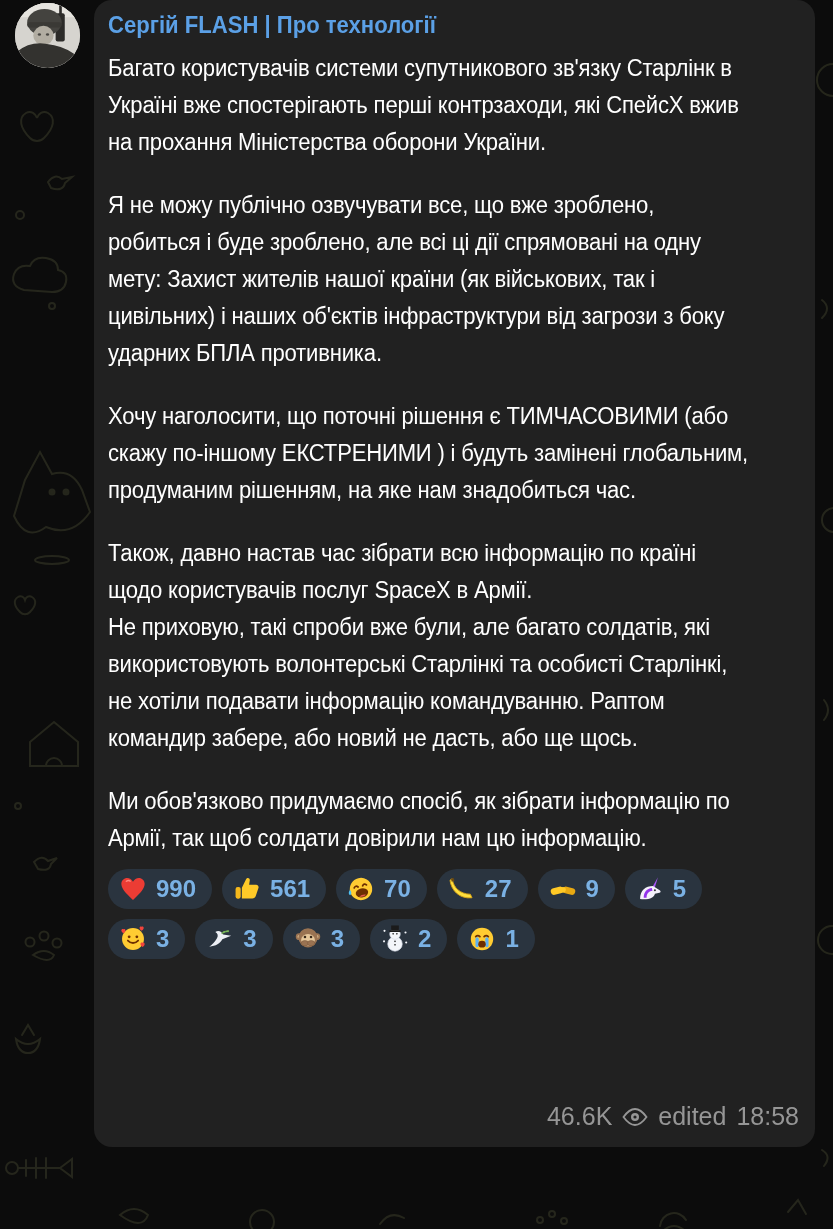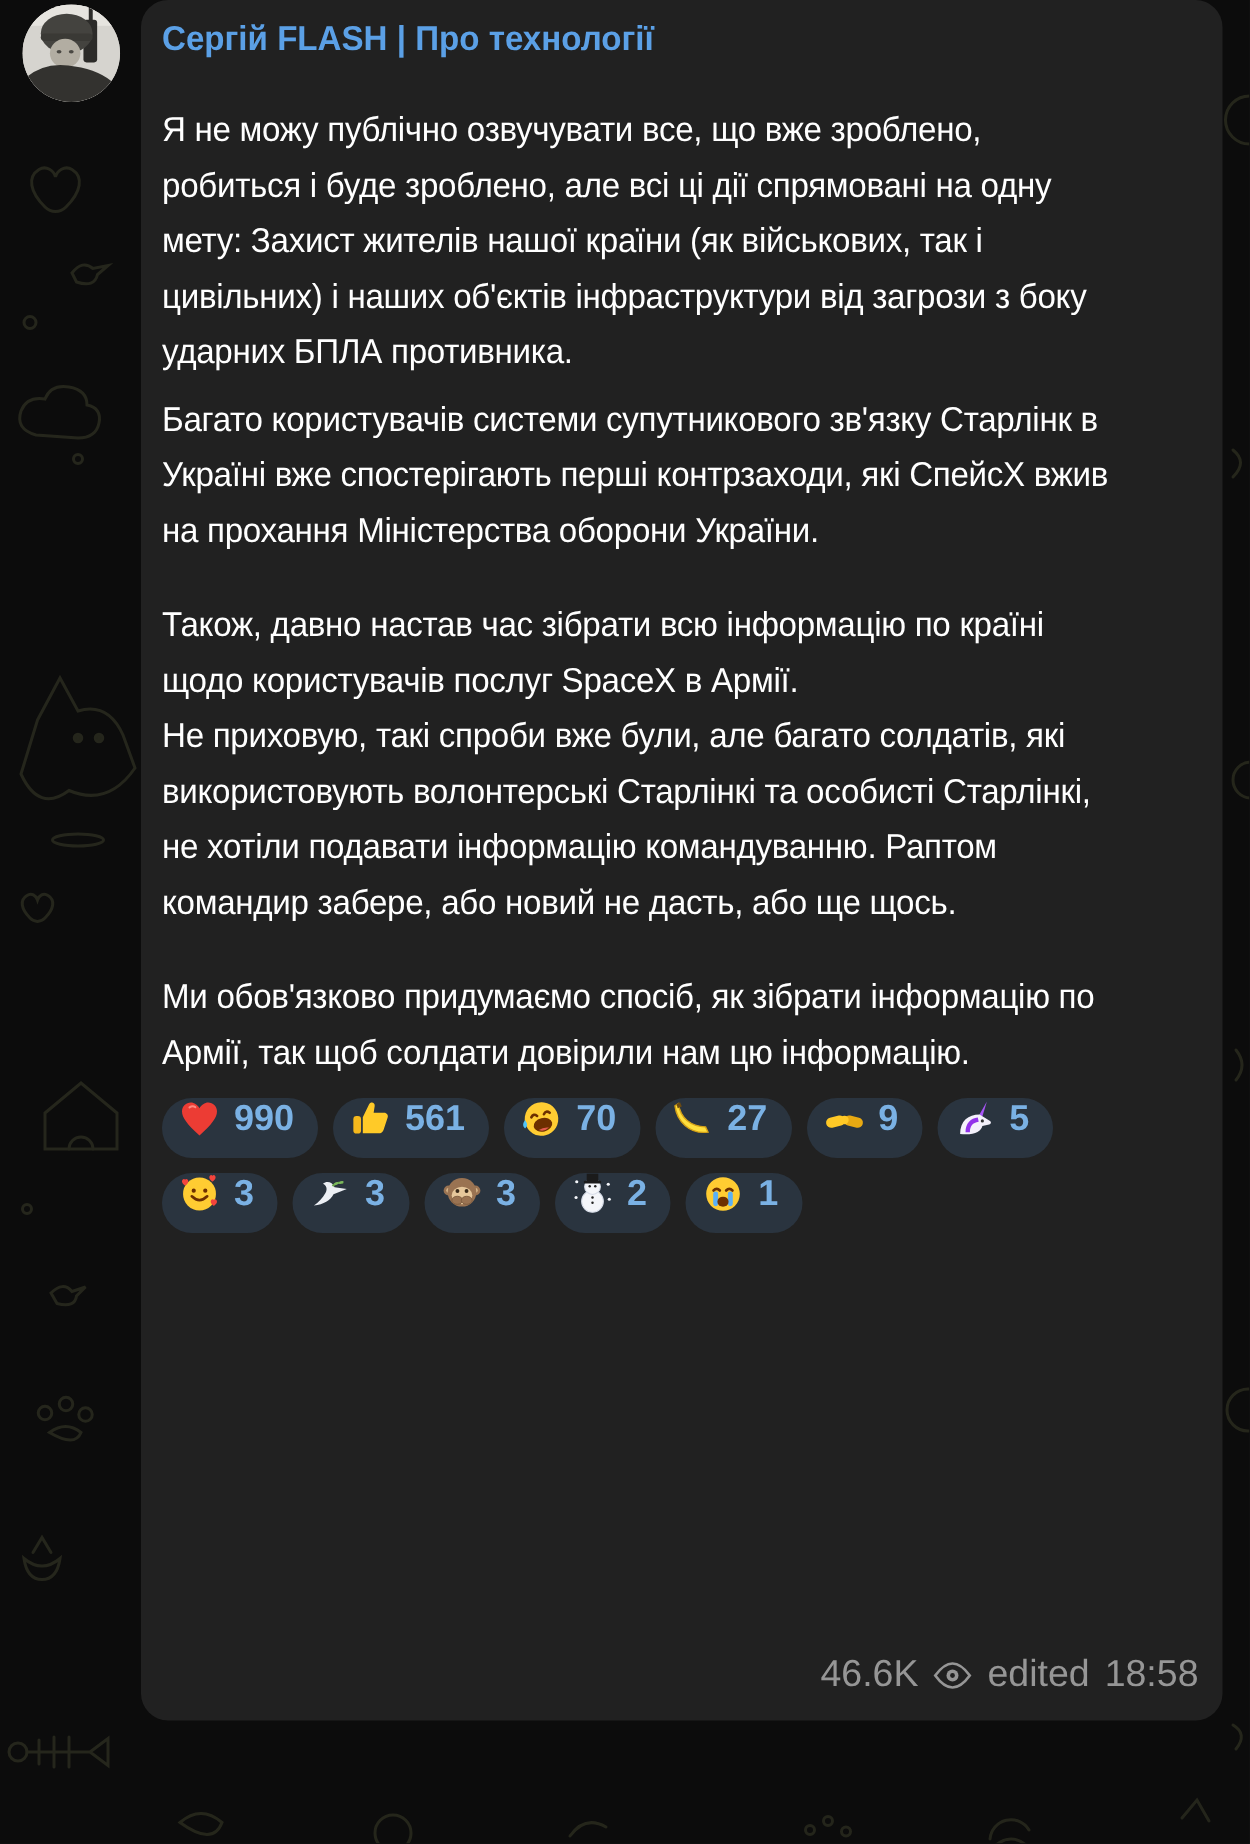--- a/index.html
+++ b/index.html
@@ -8,21 +8,21 @@
   .doodles{position:absolute;left:0;top:0;z-index:0;}
   .avatar{position:absolute;left:15px;top:3px;width:65px;height:65px;border-radius:50%;overflow:hidden;z-index:2;background:#d6d4cf;}
   .avatar svg{display:block;}
   .bubble{position:absolute;left:94px;top:0;width:721px;height:1147px;background:#212121;border-radius:18px;box-sizing:border-box;padding:8px 18px 12px 14px;z-index:1;}
   .name{color:#5ba0e6;font-size:23px;font-weight:700;line-height:34px;white-space:nowrap;transform:scaleX(.96);transform-origin:0 50%;cursor:pointer;}
   .paragraph{margin-top:26px;}
   .paragraph.first{margin-top:8px;}
   .line{color:#ffffff;font-size:23px;line-height:37px;height:37px;white-space:nowrap;letter-spacing:-0.2px;transform:scaleX(.96);transform-origin:0 50%;}
   #reactions{margin-top:12px;display:flex;flex-direction:column;gap:10px;}
   .rrow{display:flex;gap:10px;}
-  .pill{display:inline-flex;gap:9px;height:40px;padding:0 16px 0 11px;border-radius:20px;background:#2a343f;border:none;cursor:pointer;}
+  .pill{display:inline-flex;align-items:center;gap:9px;height:40px;padding:0 16px 0 11px;border-radius:20px;background:#2a343f;border:none;cursor:pointer;}
   .pill .ric{width:28px;height:28px;display:flex;align-items:center;justify-content:center;}
   .pill .ric svg{width:28px;height:28px;display:block;}
   .count{color:#7ab1e4;font-size:24px;font-weight:700;}
   .meta{position:absolute;right:16px;bottom:16px;display:flex;align-items:center;gap:10px;color:#969696;font-size:25px;}
   .meta .eye{width:26px;height:18px;display:block;}
 </style>
 </head>
 <body>
 
 <div class="page">
@@ -80,31 +80,36 @@
       <ellipse cx="24" cy="31" rx="1.6" ry="1.2" fill="#4a4843"></ellipse>
       <ellipse cx="32" cy="31" rx="1.6" ry="1.2" fill="#4a4843"></ellipse>
       <path d="M0 64 L2 48 Q14 38 30 40 Q48 42 58 50 L64 64 Z" fill="#33322f"></path>
     </svg>
   </div>
 
   <div class="bubble">
     <div class="name">Сергій FLASH | Про технології</div>
 
     <div id="message-text">
+        <div class="paragraph first">
+          <div class="line">Багато користувачів системи супутникового зв'язку Старлінк в</div>
+          <div class="line">Україні вже спостерігають перші контрзаходи, які СпейсХ вжив</div>
+          <div class="line">на прохання Міністерства оборони України.</div>
+        </div>
         <div class="paragraph">
           <div class="line">Я не можу публічно озвучувати все, що вже зроблено,</div>
           <div class="line">робиться і буде зроблено, але всі ці дії спрямовані на одну</div>
           <div class="line">мету: Захист жителів нашої країни (як військових, так і</div>
           <div class="line">цивільних) і наших об'єктів інфраструктури від загрози з боку</div>
           <div class="line">ударних БПЛА противника.</div>
         </div>
-        <div class="paragraph first">
-          <div class="line">Багато користувачів системи супутникового зв'язку Старлінк в</div>
-          <div class="line">Україні вже спостерігають перші контрзаходи, які СпейсХ вжив</div>
-          <div class="line">на прохання Міністерства оборони України.</div>
+        <div class="paragraph">
+          <div class="line">Хочу наголосити, що поточні рішення є ТИМЧАСОВИМИ (або</div>
+          <div class="line">скажу по-іншому ЕКСТРЕНИМИ ) і будуть замінені глобальним,</div>
+          <div class="line">продуманим рішенням, на яке нам знадобиться час.</div>
         </div>
         <div class="paragraph">
           <div class="line">Також, давно настав час зібрати всю інформацію по країні</div>
           <div class="line">щодо користувачів послуг SpaceX в Армії.</div>
           <div class="line">Не приховую, такі спроби вже були, але багато солдатів, які</div>
           <div class="line">використовують волонтерські Старлінкі та особисті Старлінкі,</div>
           <div class="line">не хотіли подавати інформацію командуванню. Раптом</div>
           <div class="line">командир забере, або новий не дасть, або ще щось.</div>
         </div>
         <div class="paragraph">

